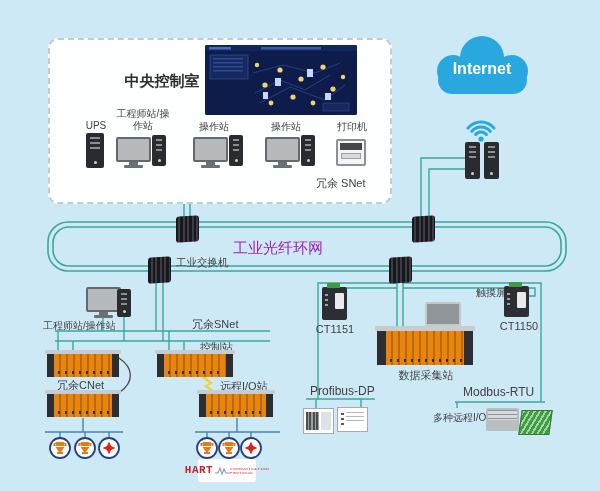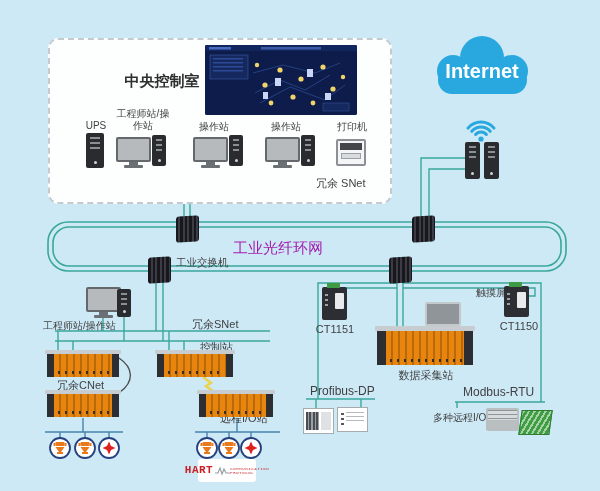--- a/index.html
+++ b/index.html
@@ -22,21 +22,21 @@
   .tower .dot{position:absolute;left:50%;bottom:4px;width:3px;height:3px;margin-left:-1.5px;border-radius:50%;background:#cfd3d6;}
   .monitor{position:absolute;width:35px;}
   .mscreen{height:21px;background:#b7babd;border:2px solid #62686c;border-radius:2px;}
   .mstand{width:9px;height:3px;background:#6a7074;margin:0 auto;}
   .mbase{width:19px;height:3px;background:#6a7074;margin:0 auto;border-radius:1px;}
   .printer{position:absolute;width:30px;height:27px;background:#f4f5f6;border:2px solid #8b9094;border-radius:2px;box-sizing:border-box;}
   .printer .plid{height:7px;background:#43474b;margin:2px 2px 0 2px;}
   .printer .pslot{height:4px;background:#d9dcde;border:1px solid #9aa0a4;margin:3px 3px 0 3px;}
 
   
-  .internet-text{left:432px;top:60px;width:100px;text-align:center;color:#fff;font-size:20px;font-weight:bold;}
+  .internet-text{left:432px;top:60px;width:100px;text-align:center;color:#fff;font-size:16px;font-weight:bold;}
   .webserver-lbl{left:438px;top:184px;width:95px;text-align:center;color:#4a4a4a;font-size:14px;}
 
   
   .switch{position:absolute;width:23px;height:26px;border-radius:3px;
     background:repeating-linear-gradient(90deg,#17171c 0 2.5px,#3c3c46 2.5px 4.5px);
     transform:skewY(-4deg);}
 
   
   .gw{position:absolute;background:#2d2d34;border-radius:2px;}
   .gw .gtop{position:absolute;top:-4px;left:5px;width:13px;height:5px;background:#3f9b43;}
@@ -334,21 +334,21 @@
   <div class="rack" style="left:157px;top:350px;width:76px;">
     <div class="rail"></div>
       <div class="rbody">
         <div class="cap"></div>
         <div class="mods"></div>
         <div class="cap"></div>
       </div>
   </div>
 
   <div class="lbl s11" style="left:57px;top:379px;">冗余CNet</div>
-  <div class="lbl s11" style="left:220px;top:380px;margin-top:32px;">远程I/O站</div>
+  <div class="lbl s11" style="left:220px;top:380px;">远程I/O站</div>
 
   <div class="rack" style="left:47px;top:390px;width:72px;">
     <div class="rail"></div>
       <div class="rbody">
         <div class="cap"></div>
         <div class="mods"></div>
         <div class="cap"></div>
       </div>
   </div>
   <div class="rack" style="left:199px;top:390px;width:74px;">

